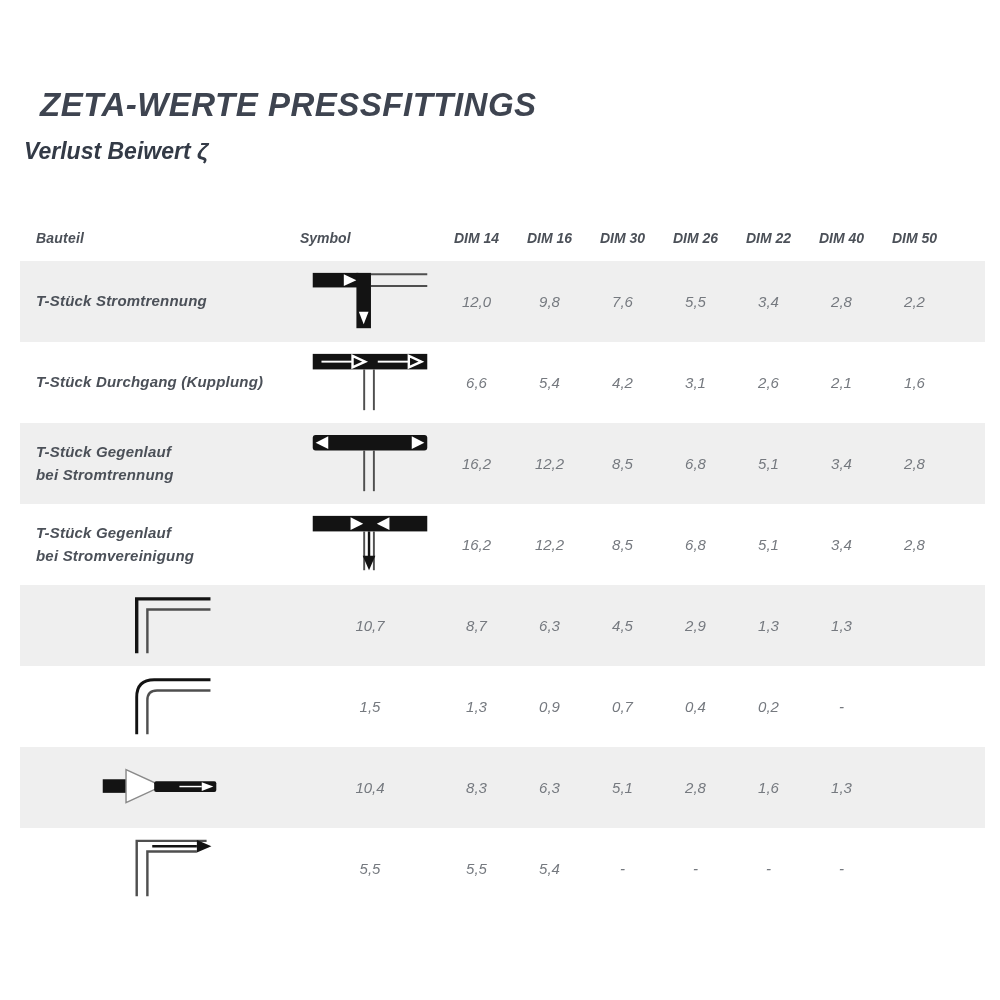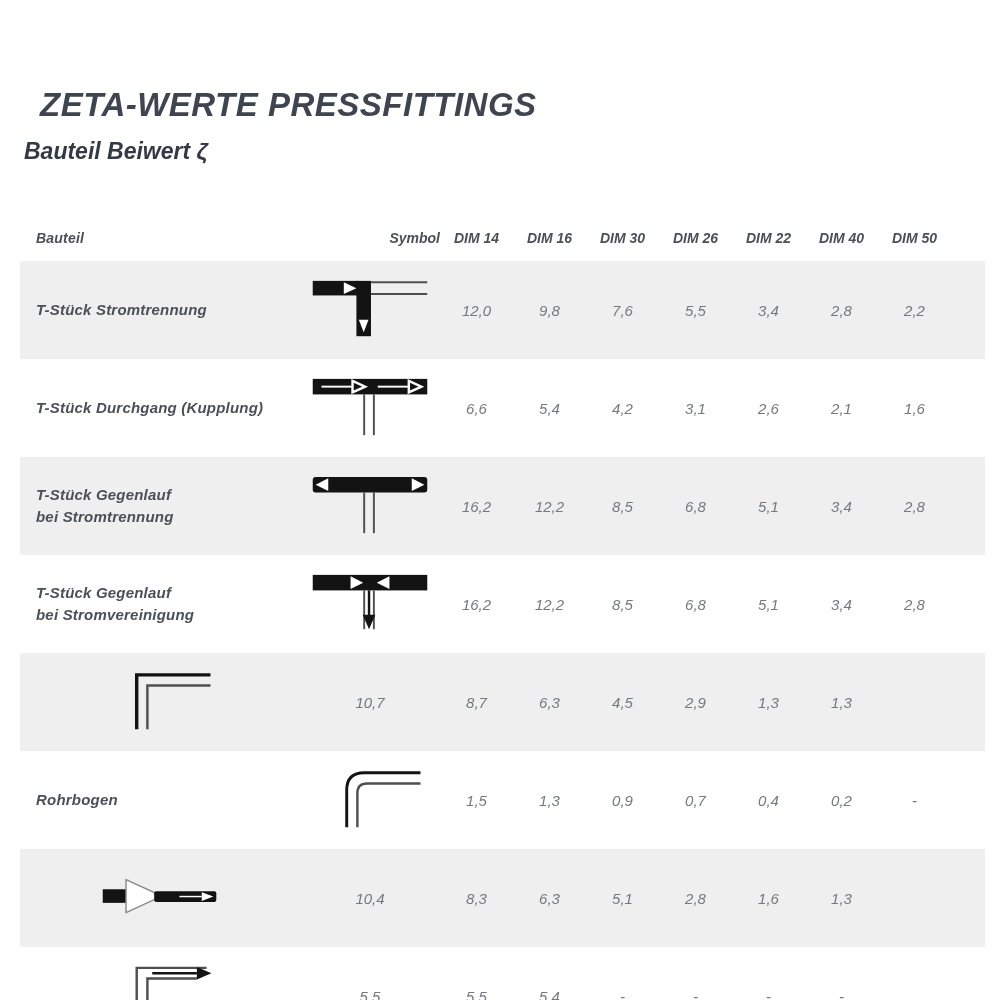--- a/index.html
+++ b/index.html
@@ -25,21 +25,21 @@
     font-weight: 700;
     color: #333a46;
   }
   .table {
     width: 965px;
     margin: 50px 0 0 20px;
   }
   .row {
     display: grid;
     grid-template-columns: 280px 140px repeat(7, 73px);
-    height: 98px;
+    height: 81px;
     align-items: center;
   }
   .row.thead { height: 46px; }
   .row.band { background: #efefef; }
   .cell { box-sizing: border-box; }
   .label-cell {
     padding-left: 16px;
     font-size: 15px;
     font-weight: 700;
     color: #4b5058;
@@ -56,29 +56,29 @@
     text-align: center;
     font-size: 15px;
     color: #75797f;
   }
   .thead .label-cell { font-size: 14px; }
   .thead .val-cell, .thead .symbol-head {
     font-size: 14px;
     font-weight: 700;
     color: #4b5058;
   }
-  .thead .symbol-head { text-align: right; }
+  .thead .symbol-head { text-align: left; }
   svg { display: block; }
 </style>
 </head>
 <body>
 
 <div class="page">
   <h1 class="title">ZETA-WERTE PRESSFITTINGS</h1>
-  <h2 class="subtitle">Bauteil Beiwert ζ</h2>
+  <h2 class="subtitle">Verlust Beiwert ζ</h2>
 
   <div class="table">
 
     <div class="row thead">
       <div class="cell label-cell">Bauteil</div>
       <div class="cell symbol-head">Symbol</div>
       <div class="cell val-cell">DIM 14</div>
       <div class="cell val-cell">DIM 16</div>
       <div class="cell val-cell">DIM 30</div>
       <div class="cell val-cell">DIM 26</div>
@@ -184,21 +184,20 @@
       <div class="cell val-cell">10,7</div>
       <div class="cell val-cell">8,7</div>
       <div class="cell val-cell">6,3</div>
       <div class="cell val-cell">4,5</div>
       <div class="cell val-cell">2,9</div>
       <div class="cell val-cell">1,3</div>
       <div class="cell val-cell">1,3</div>
     </div>
 
     <div class="row">
-      <div class="cell label-cell">Rohrbogen</div>
       <div class="cell symbol-cell">
         <svg viewBox="0 0 120 68" width="118" height="66">
           <path d="M36,62 L36,24 Q36,6 54,6 L112,6" fill="none" stroke="#131313" stroke-width="3"></path>
           <path d="M47,62 L47,27 Q47,17 57,17 L112,17" fill="none" stroke="#4f4f4f" stroke-width="2.5"></path>
         </svg>
       </div>
       <div class="cell val-cell">1,5</div>
       <div class="cell val-cell">1,3</div>
       <div class="cell val-cell">0,9</div>
       <div class="cell val-cell">0,7</div>

